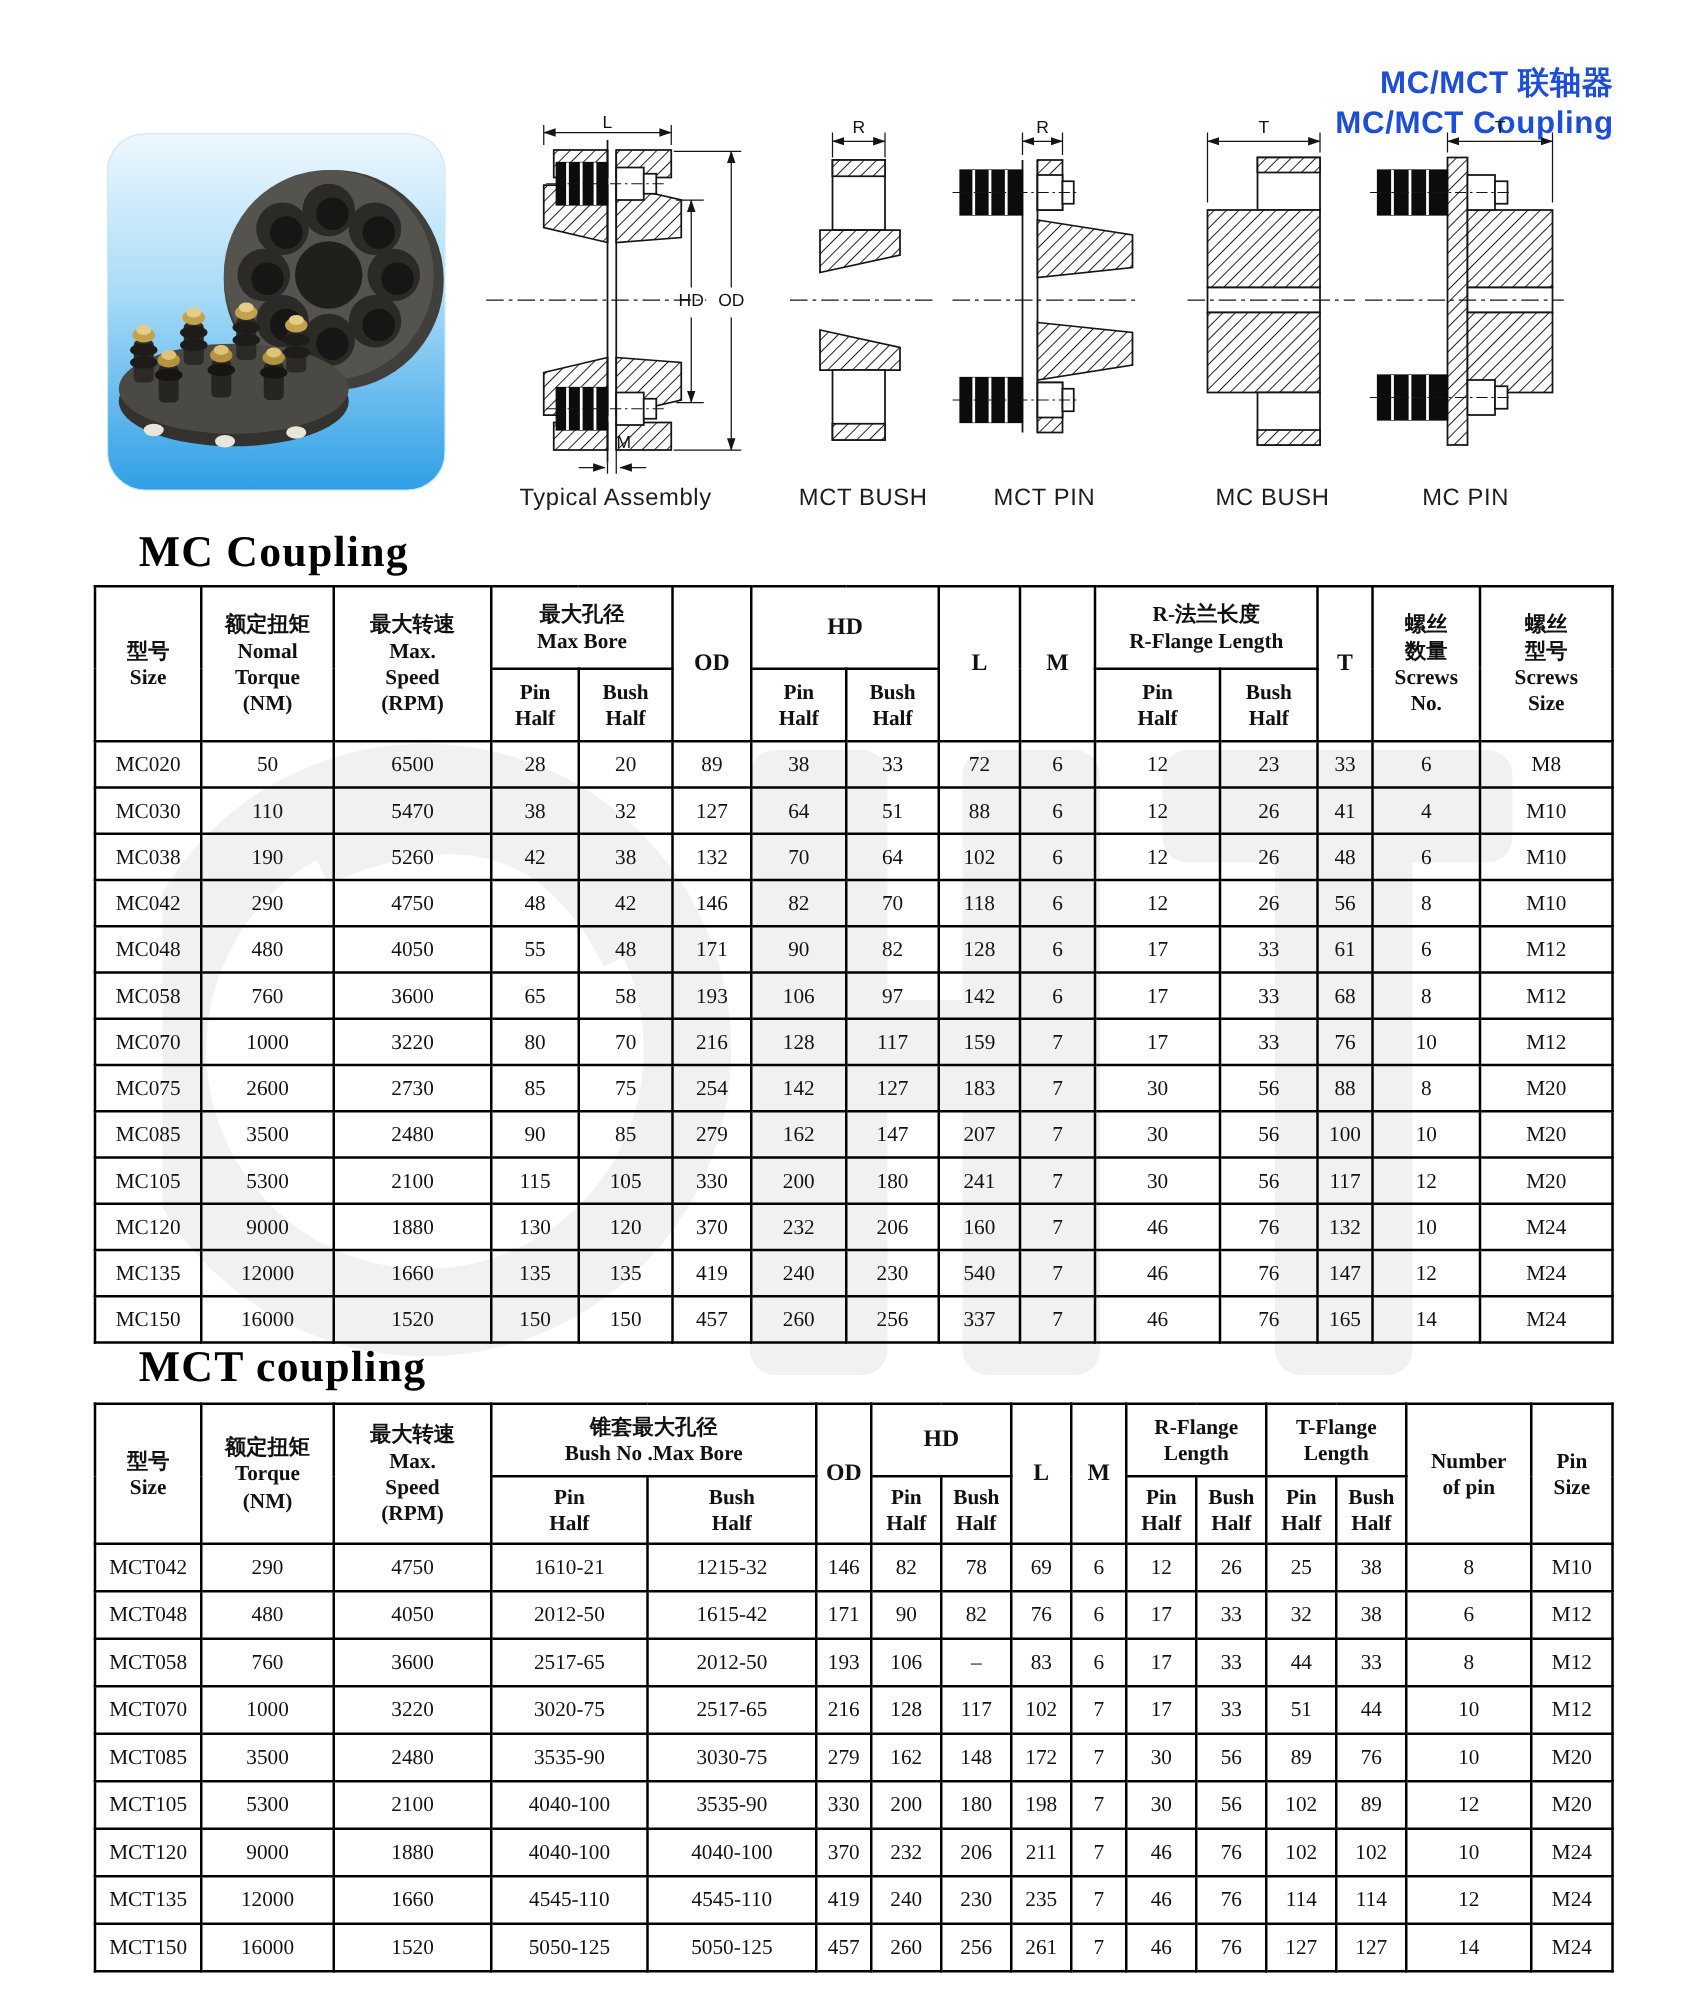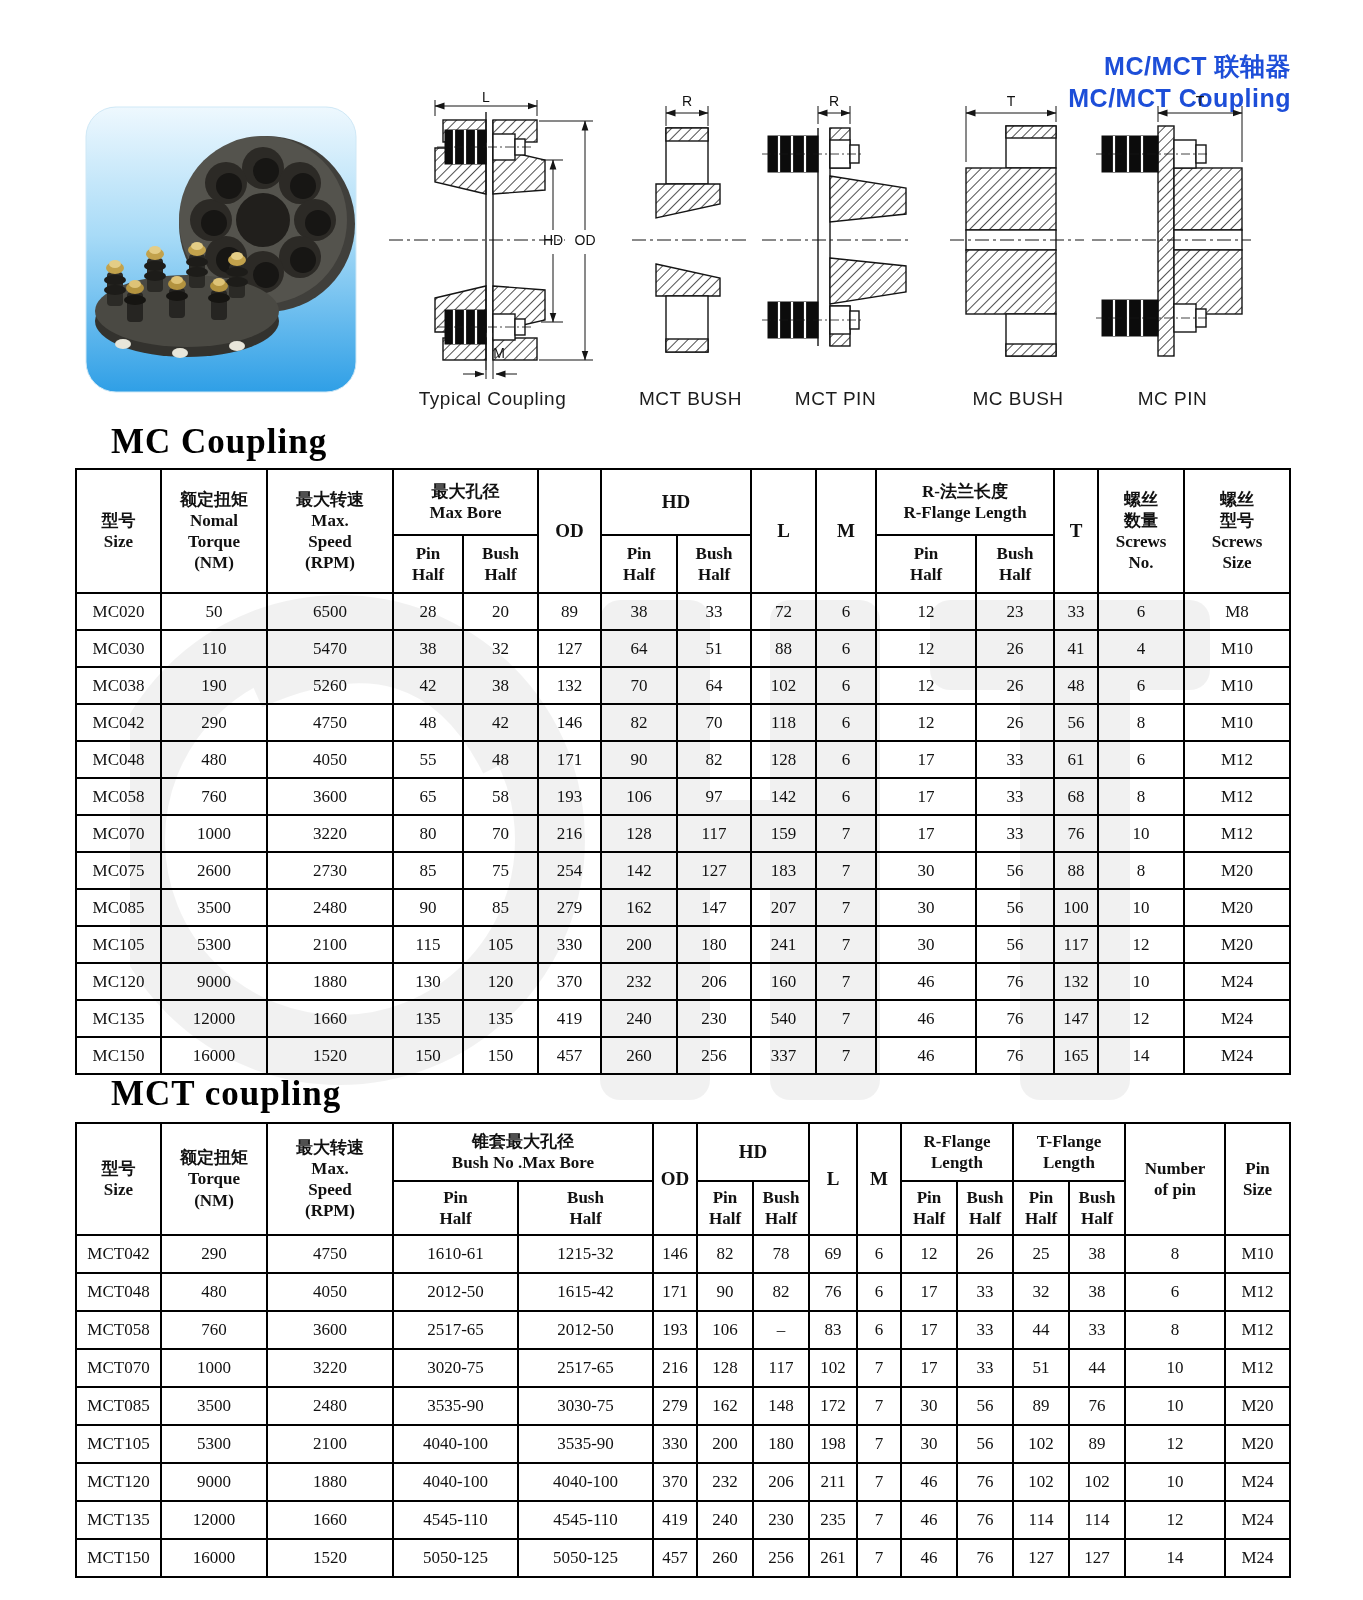--- a/index.html
+++ b/index.html
@@ -216,21 +216,21 @@
   <line x1="154" y1="268" x2="208" y2="268" class="dim"></line>
   <line x1="200" y1="29" x2="200" y2="138" class="arrS"></line>
   <line x1="200" y1="162" x2="200" y2="268" class="arrE"></line>
   <text x="200" y="153" class="dl">OD</text>
   <line x1="101" y1="278" x2="101" y2="287" class="dim"></line>
   <line x1="108" y1="268" x2="108" y2="287" class="dim"></line>
   <line x1="78" y1="282" x2="99" y2="282" class="arrE"></line>
   <line x1="132" y1="282" x2="111" y2="282" class="arrE"></line>
   <text x="114" y="266" class="dl">M</text>
 </svg>
-<div class="fig-caption">Typical Coupling</div>
+<div class="fig-caption">Typical Assembly</div>
 </div>
 
 <div class="fig" style="left:628px;top:92px;">
 <svg viewBox="0 0 125 290" width="125" height="290">
   <line x1="38" y1="34" x2="38" y2="14" class="dim"></line>
   <line x1="80" y1="34" x2="80" y2="14" class="dim"></line>
   <line x1="38" y1="21" x2="80" y2="21" class="arr"></line>
   <text x="59" y="14" class="dl">R</text>
   <rect x="38" y="36" width="42" height="56" class="pln"></rect>
   <rect x="38" y="36" width="42" height="13" class="hatch"></rect>
@@ -694,21 +694,21 @@
 Half</th>
       <th>Bush
 Half</th>
     </tr>
   </thead>
   <tbody>
         <tr>
           <td>MCT042</td>
           <td>290</td>
           <td>4750</td>
-          <td>1610-61</td>
+          <td>1610-21</td>
           <td>1215-32</td>
           <td>146</td>
           <td>82</td>
           <td>78</td>
           <td>69</td>
           <td>6</td>
           <td>12</td>
           <td>26</td>
           <td>25</td>
           <td>38</td>

